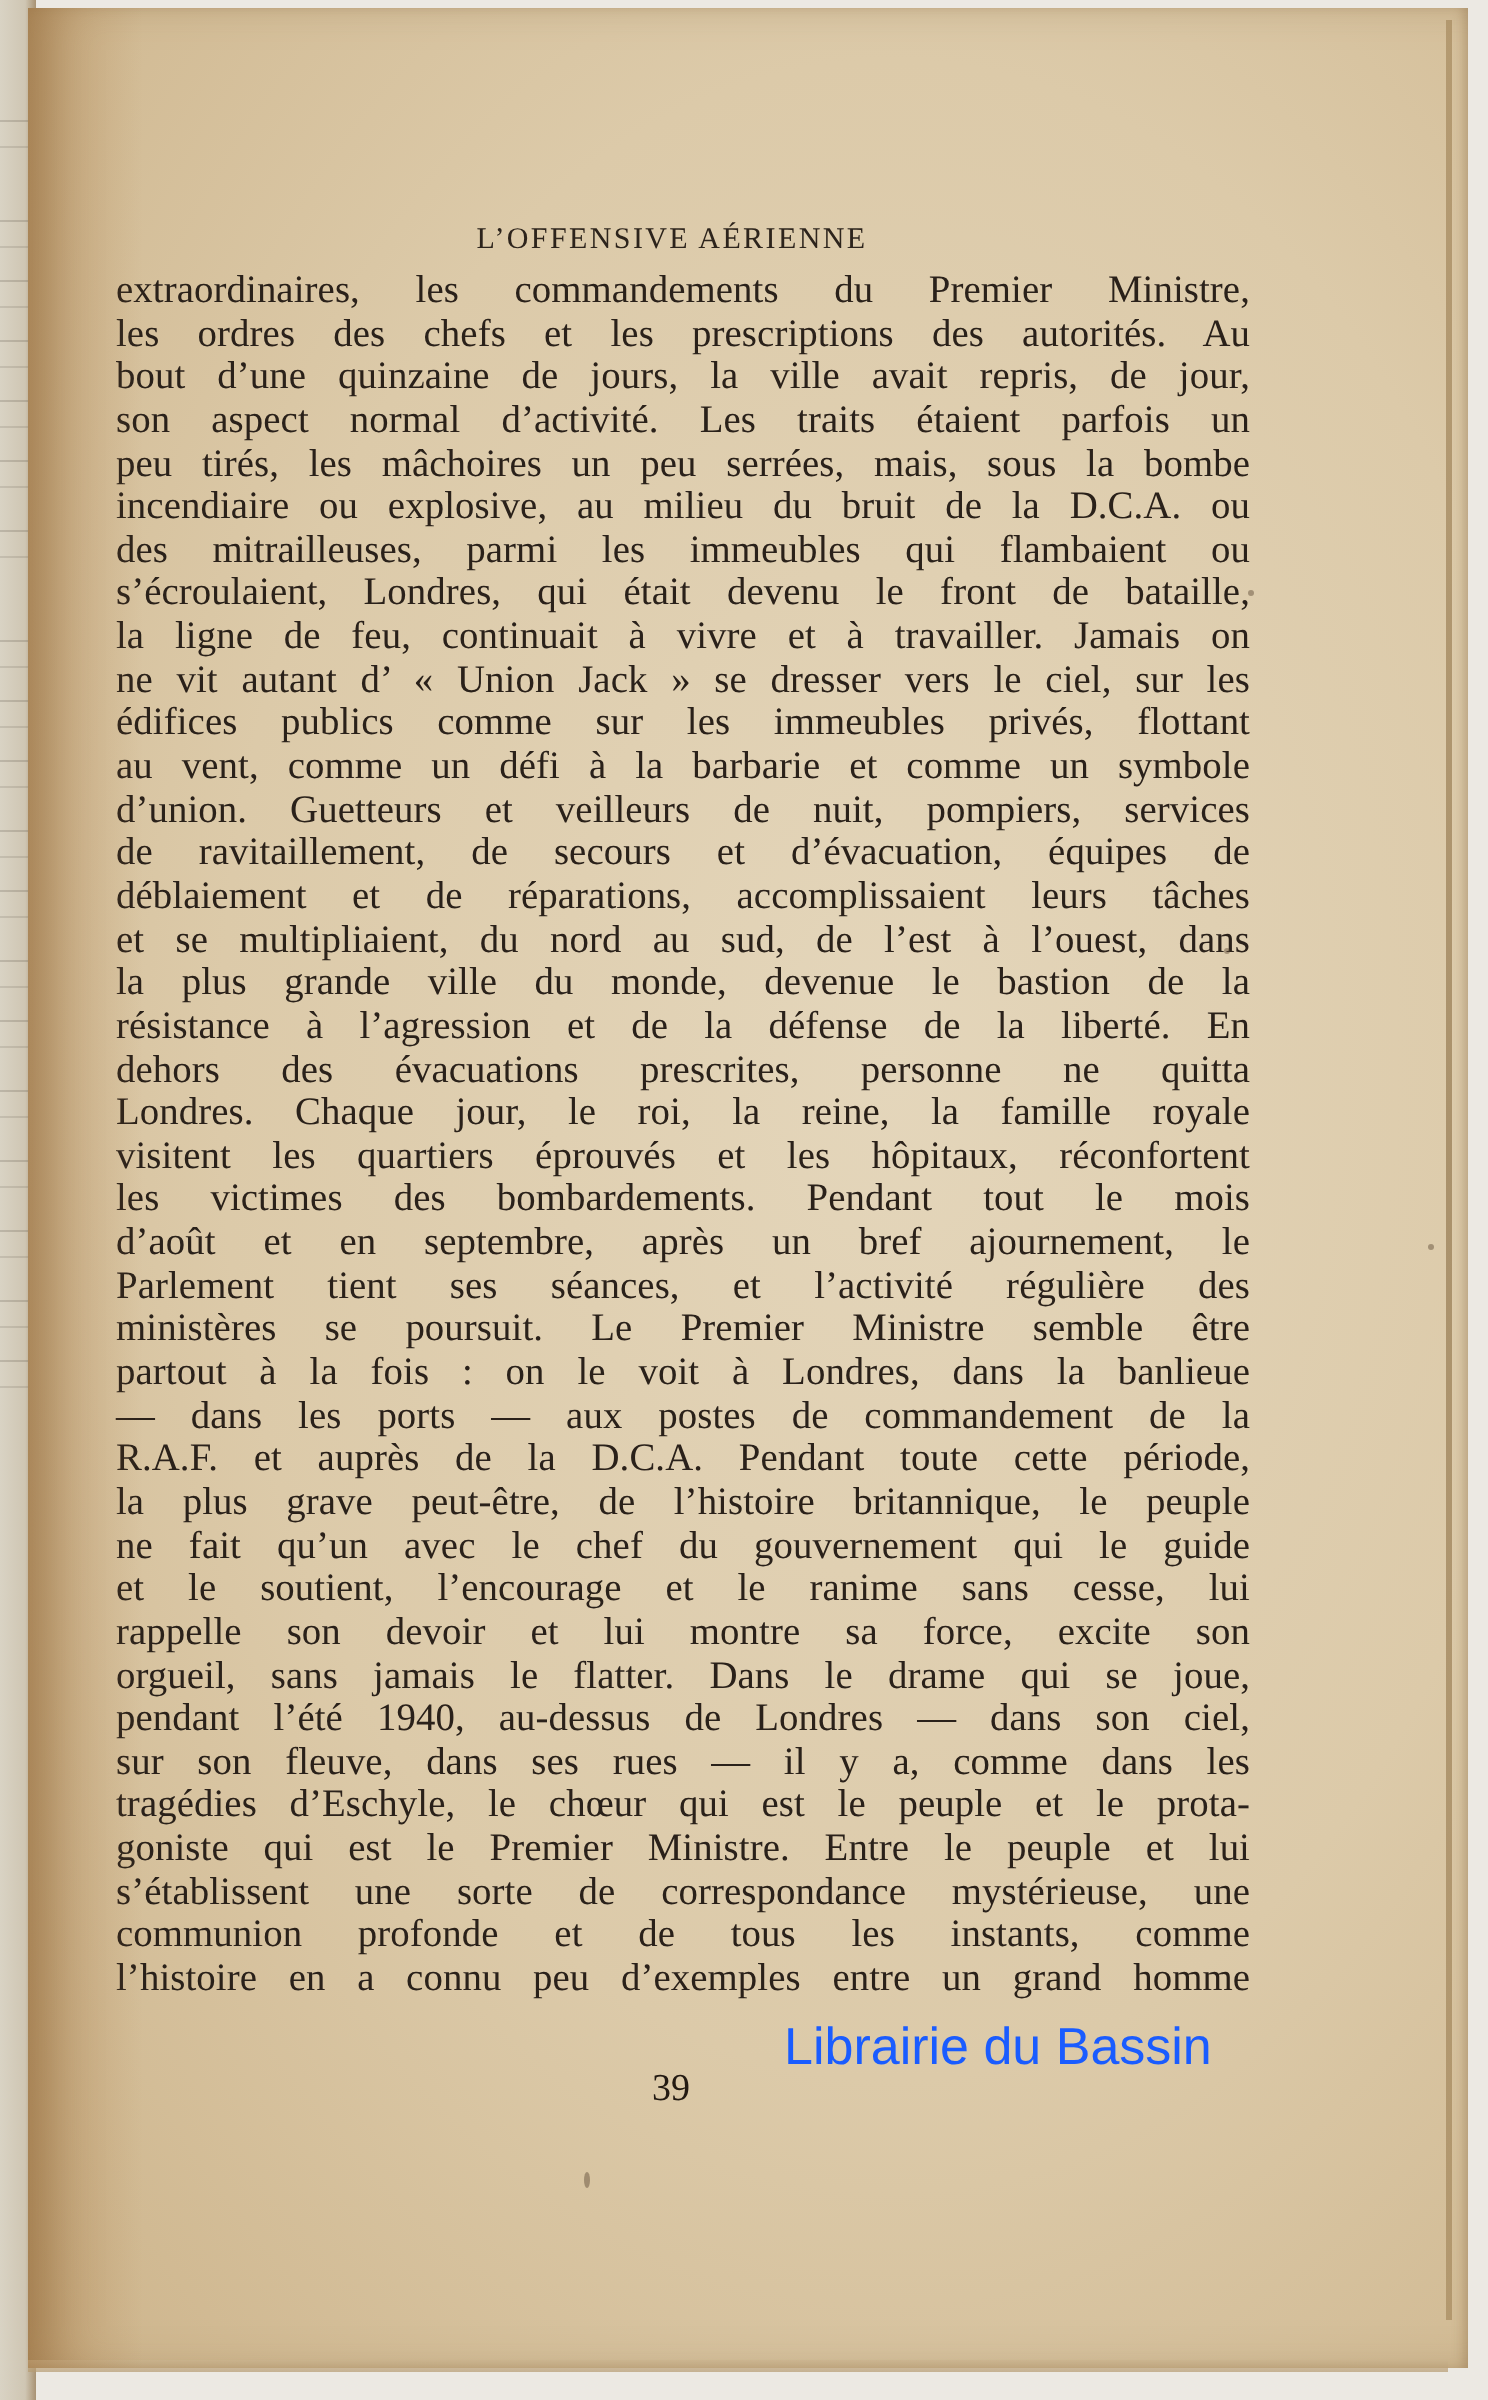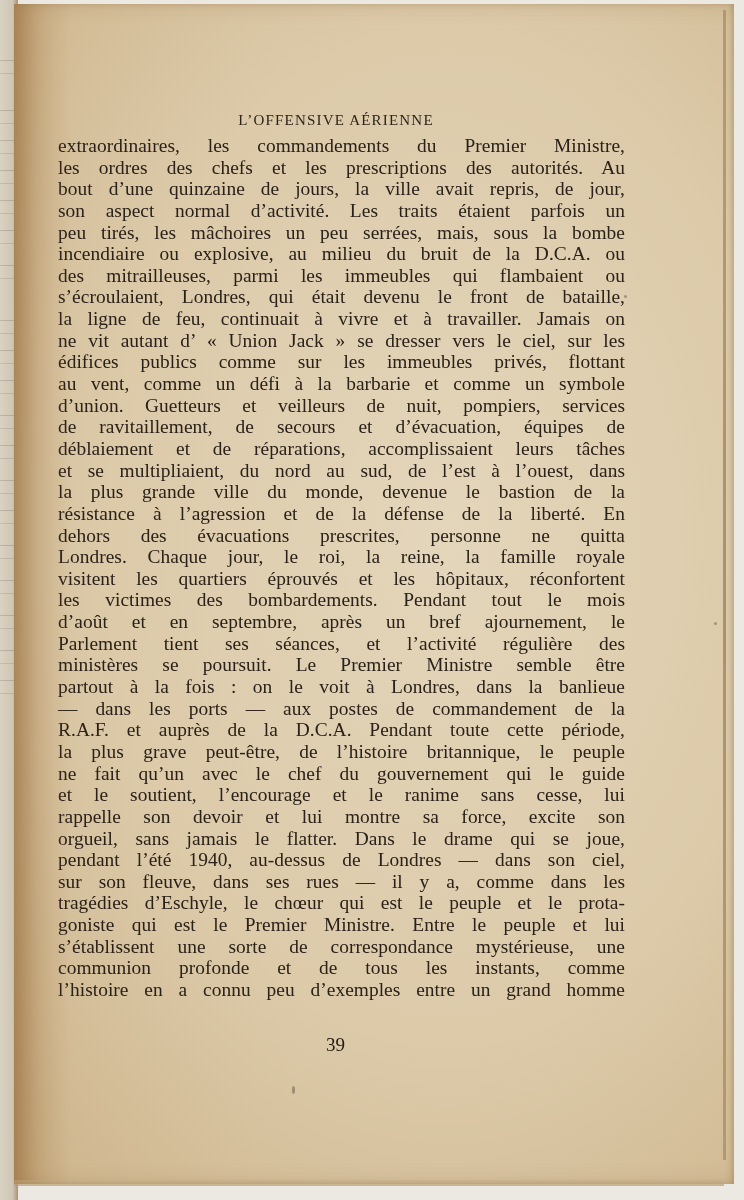--- a/index.html
+++ b/index.html
@@ -203,13 +203,14 @@
     </div>
 
     <div class="page-number">39</div>
 
     <div class="speck" style="left:278px;top:1082px;width:3px;height:8px;"></div>
     <div class="speck" style="left:610px;top:291px;"></div>
     <div class="speck" style="left:598px;top:470px;"></div>
     <div class="speck" style="left:700px;top:618px;"></div>
   </div>
 
+  <div class="watermark">Librairie du Bassin</div>
 </div>
 
 </body></html>

